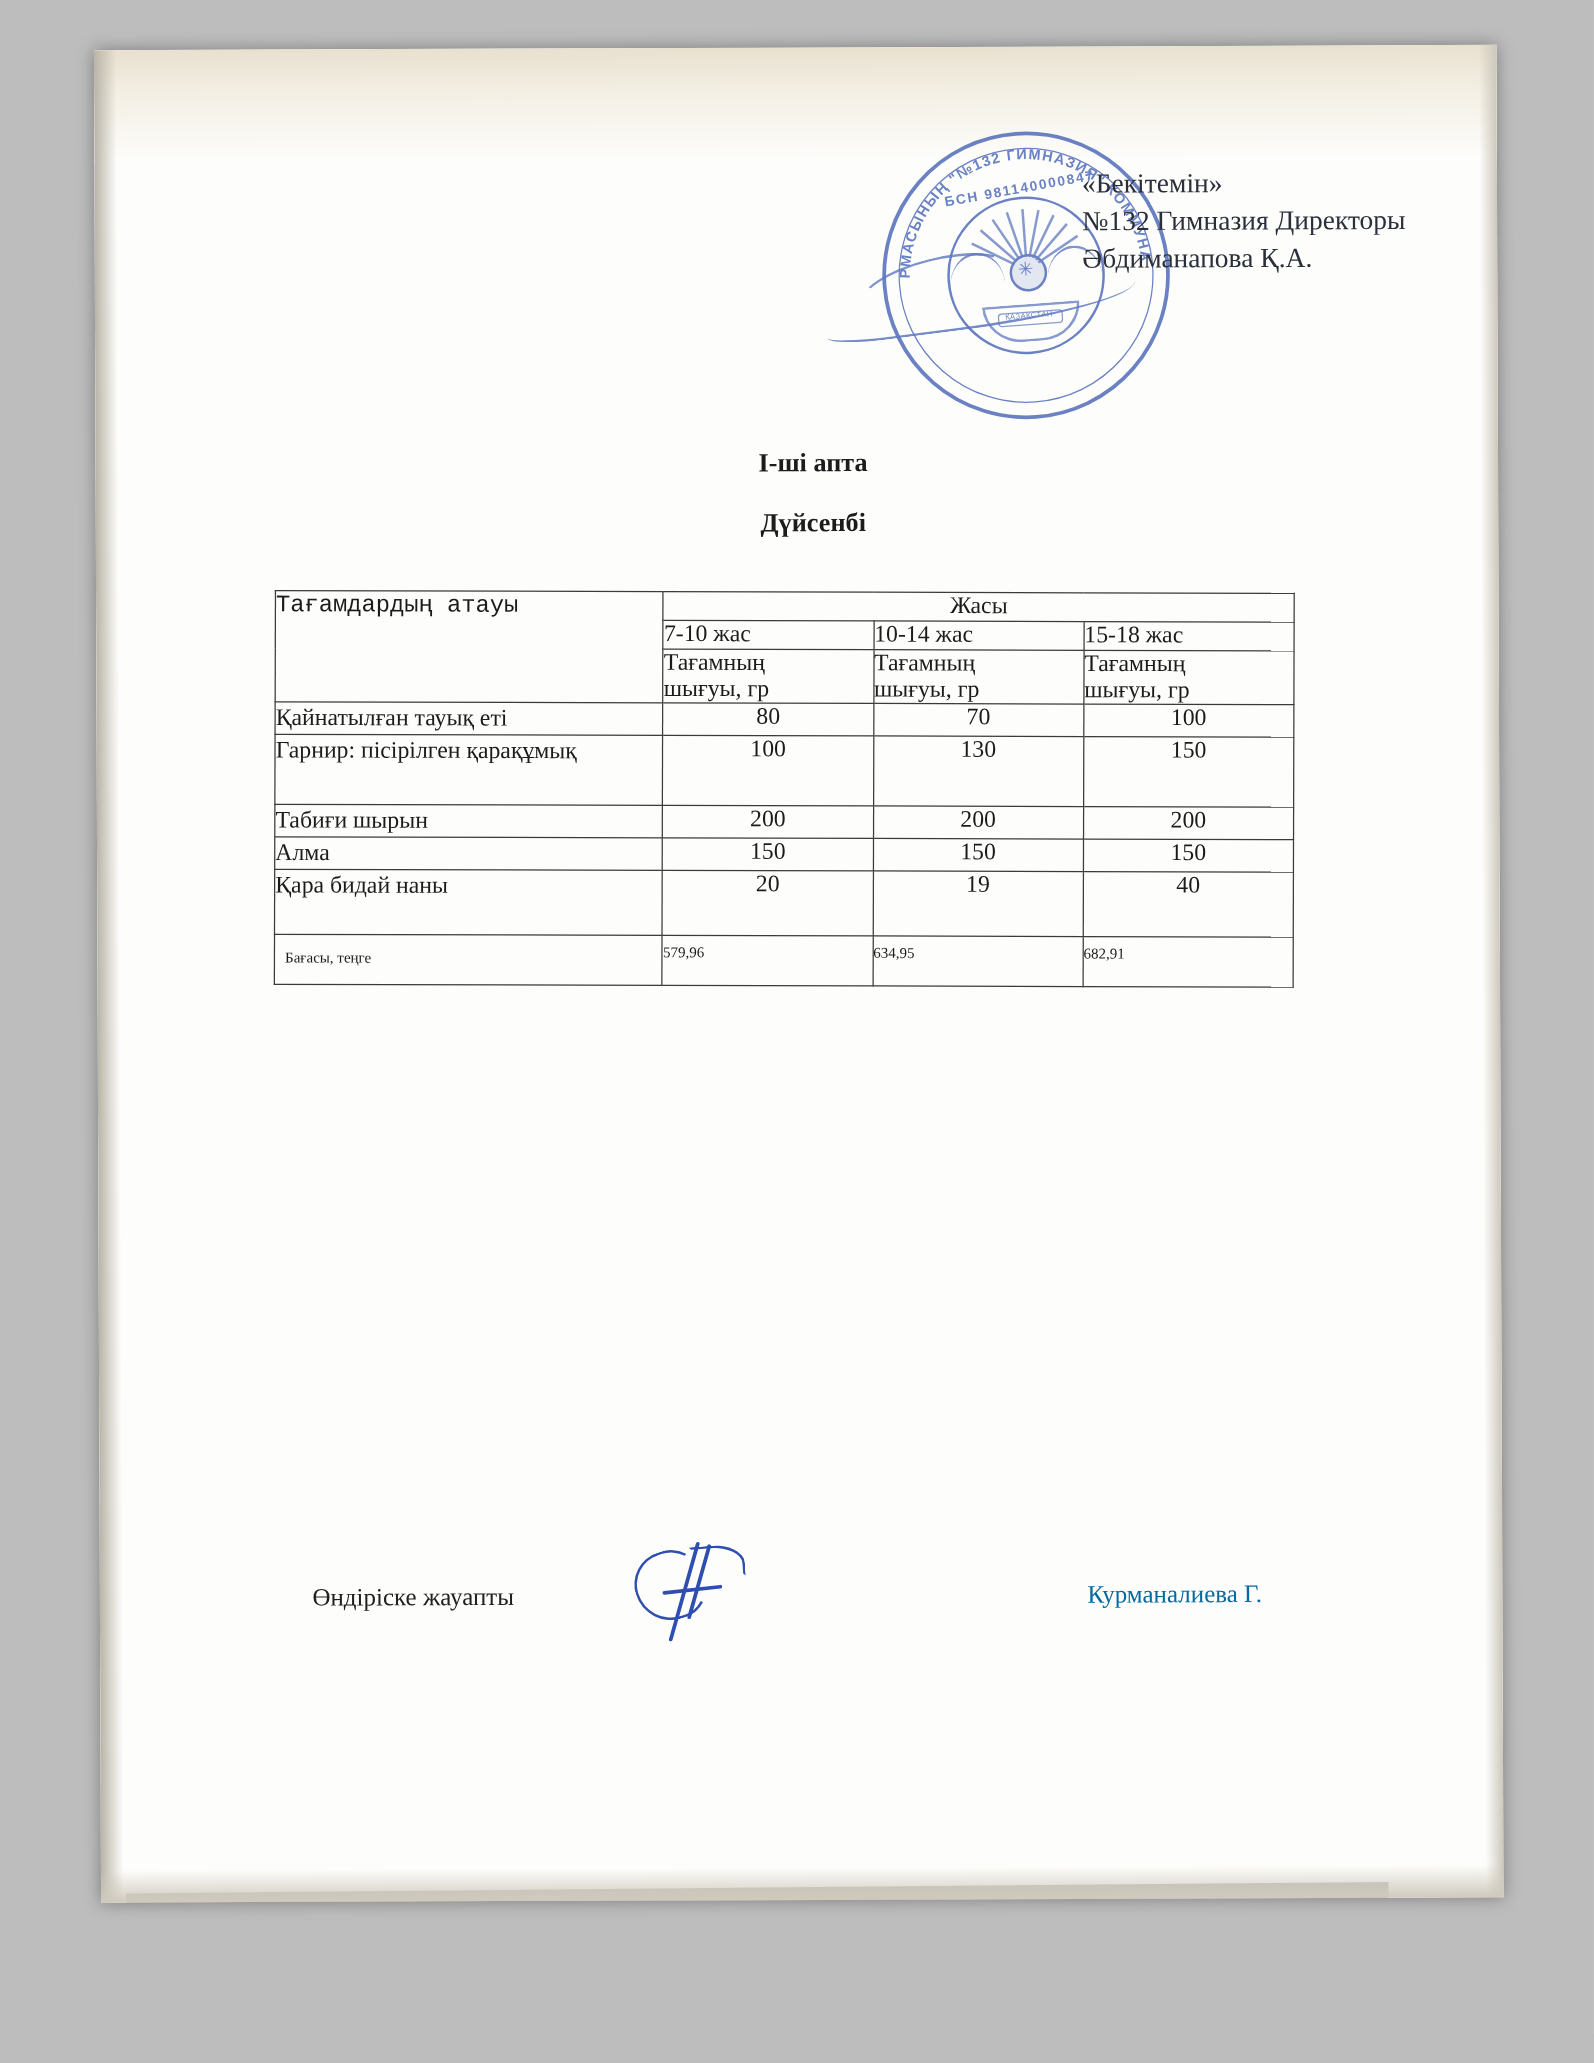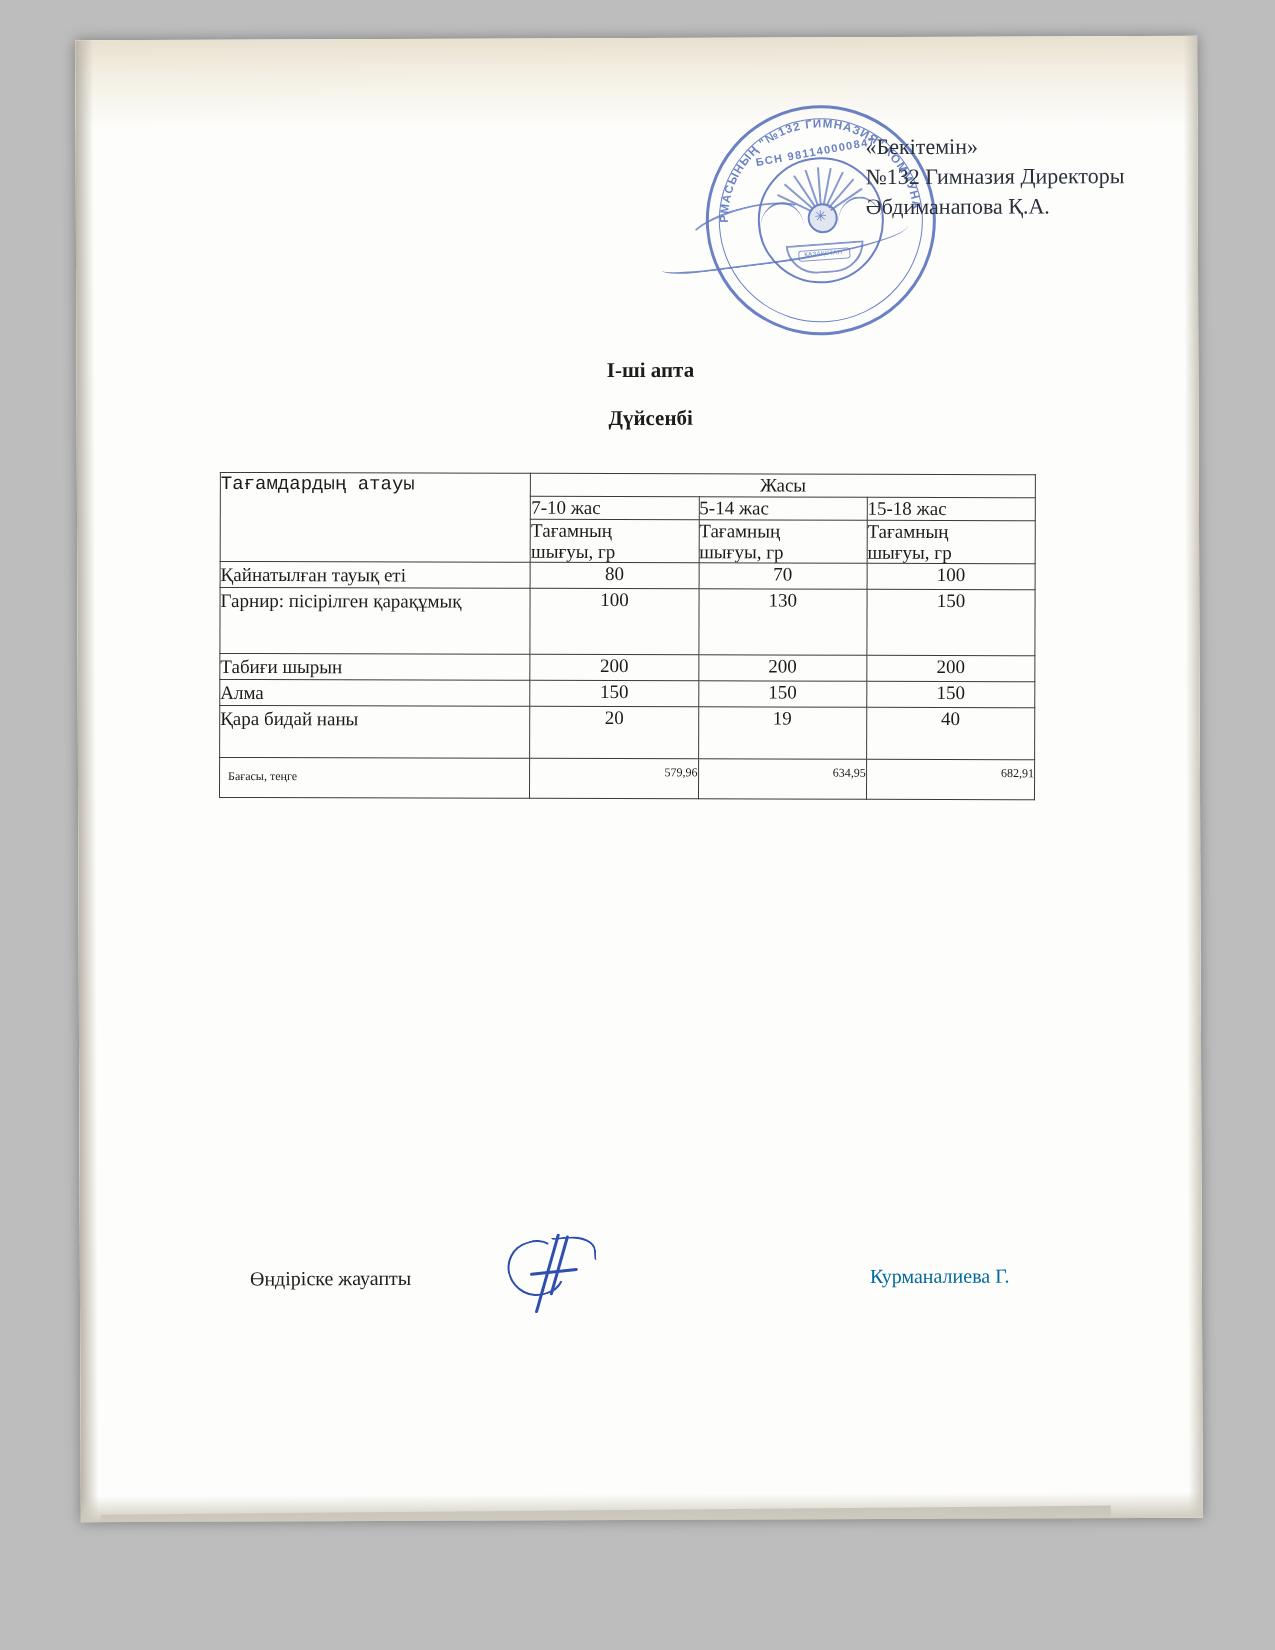--- a/index.html
+++ b/index.html
@@ -314,32 +314,32 @@
   td.item-name {
     padding: 16px 6px 6px 8px;
     font-size: 19.5px;
     line-height: 25px;
   }
   td.item-val {
     text-align: center;
     padding: 4px 0 0 0;
     font-size: 19px;
   }
-  tr.r-tall td.item-name { padding-bottom: 40px; }
+  tr.r-tall td.item-name { padding-bottom: 30px; }
 
   tr.price-row td {
     font-weight: normal;
     font-size: 12px;
   }
   tr.price-row td.item-name {
     padding: 6px 6px 8px 8px;
   }
   tr.price-row td.item-val {
     padding: 6px 0 8px 0;
-    text-align: right;
+    text-align: left;
   }
 
   
   .footer-left {
     position: absolute;
     left: 142px;
     top: 1228px;
     font-size: 20px;
     color: #202020;
     margin-left: 28px;
@@ -470,21 +470,21 @@
               <col class="c-age">
               <col class="c-age">
           </colgroup>
           <tbody>
             <tr>
               <td class="th-name" rowspan="3">Тағамдардың атауы</td>
               <td class="th-age-group" colspan="3">Жасы</td>
             </tr>
             <tr>
               <td class="th-range">7-10 жас</td>
-              <td class="th-range">5-14 жас</td>
+              <td class="th-range">10-14 жас</td>
               <td class="th-range">15-18 жас</td>
             </tr>
             <tr>
               <td class="th-unit">
                 <span>Тағамның</span>
                 <span class="u2">шығуы, гр</span>
               </td>
               <td class="th-unit">
                 <span>Тағамның</span>
                 <span class="u2">шығуы, гр</span>

